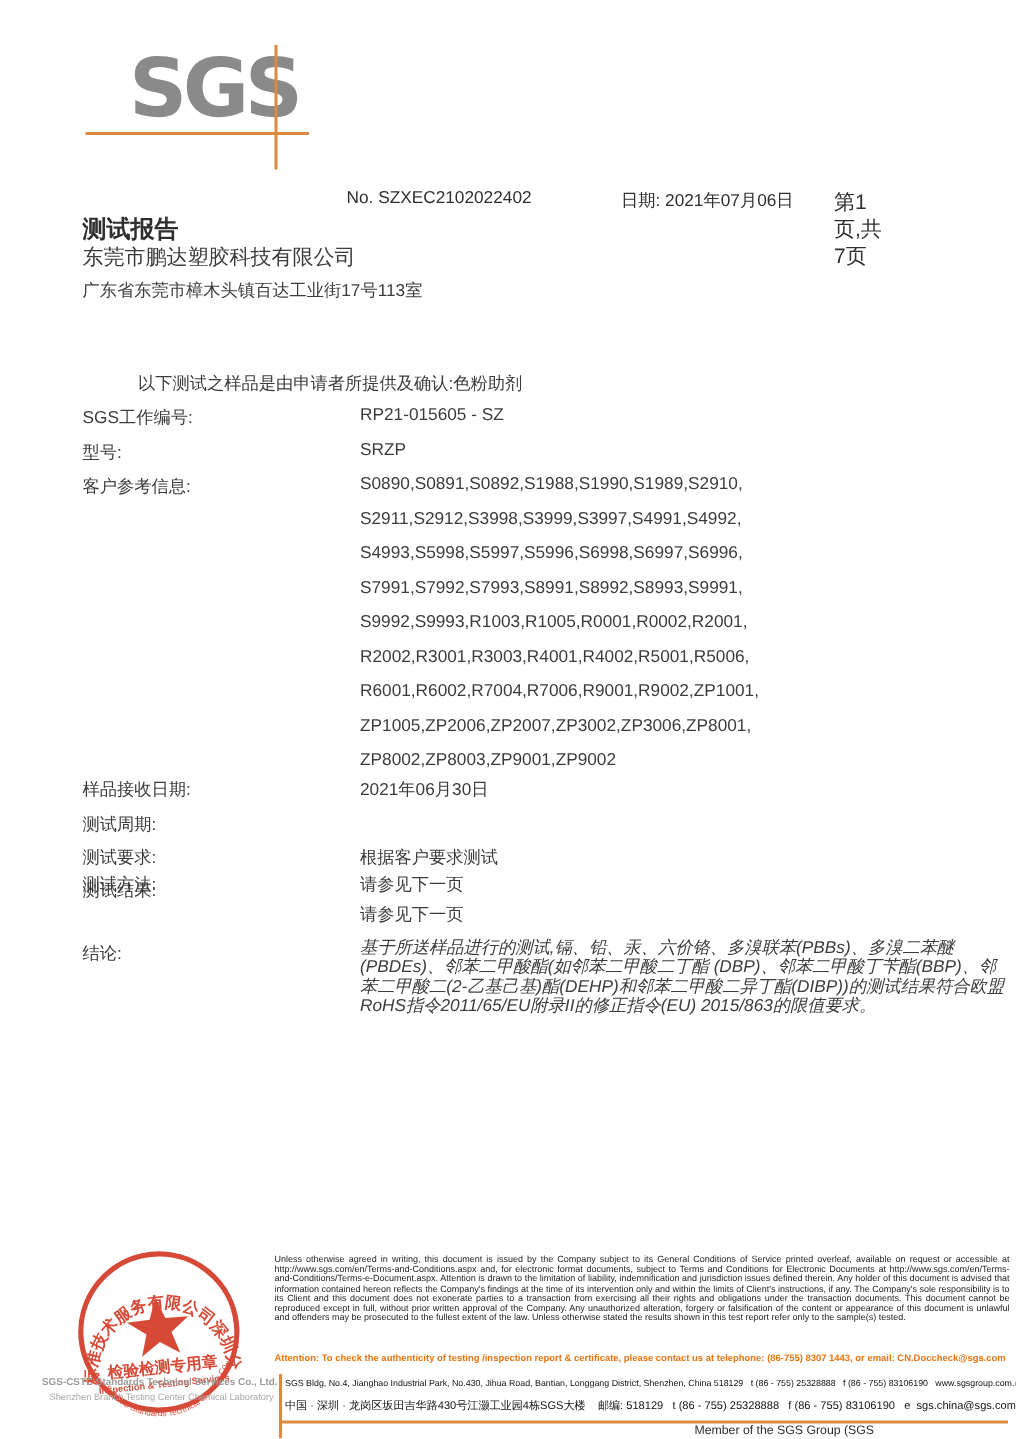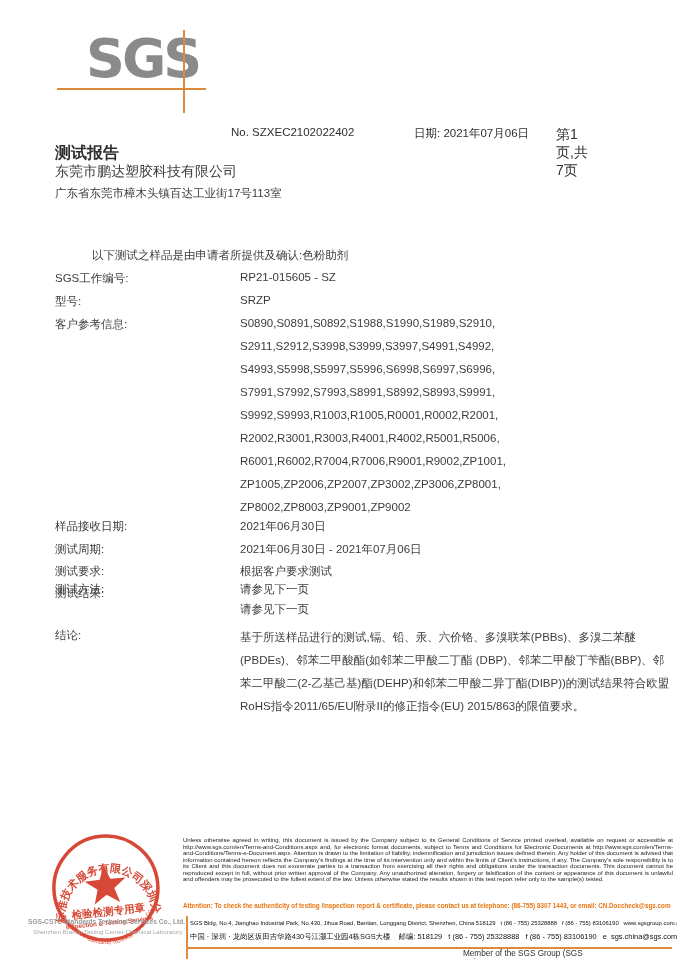--- a/index.html
+++ b/index.html
@@ -17,21 +17,21 @@
   .report-date{position:absolute;left:414px;top:126px;font-size:11.5px;color:#2f2f2f;}
   .page-info{position:absolute;left:556px;top:126px;font-size:14px;color:#2f2f2f;}
 
   .company{position:absolute;left:55px;top:163px;font-size:14px;}
   .address{position:absolute;left:55px;top:186px;font-size:11.5px;}
   .sample-note{position:absolute;left:55px;top:248px;font-size:11.5px;margin-left:37px;}
 
   .flabel{position:absolute;left:55px;font-size:11.5px;}
   .fvalue{position:absolute;left:228px;font-size:11.5px;margin-left:12px;}
   .codes{white-space:pre-line;line-height:23px;}
-  .conclusion{width:434px;line-height:23px;}
+  .conclusion{width:434px;line-height:13px;font-style:italic;}
 
   
   .seal{position:absolute;left:42px;top:831px;width:128px;height:122px;}
   .labline1{position:absolute;left:28px;top:918px;width:160px;font-size:6.6px;color:#9b9b9b;font-weight:bold;}
   .labline2{position:absolute;left:33px;top:928px;width:150px;font-size:6.2px;color:#a8a8a8;}
 
   
   .legal{position:absolute;left:183px;top:837px;width:490px;font-size:6px;line-height:6.55px;
          text-align:justify;color:#1d1d1d;}
   .attention{position:absolute;left:183px;top:902px;width:490px;font-size:6.3px;line-height:7px;
@@ -75,21 +75,20 @@
 S9992,S9993,R1003,R1005,R0001,R0002,R2001,
 R2002,R3001,R3003,R4001,R4002,R5001,R5006,
 R6001,R6002,R7004,R7006,R9001,R9002,ZP1001,
 ZP1005,ZP2006,ZP2007,ZP3002,ZP3006,ZP8001,
 ZP8002,ZP8003,ZP9001,ZP9002</div>
 
   <div class="flabel" style="top:519px">样品接收日期:</div>
   <div class="fvalue" style="top:519px">2021年06月30日</div>
 
   <div class="flabel" style="top:542px">测试周期:</div>
-  <div class="fvalue" style="top:542px">2021年06月30日 - 2021年07月06日</div>
 
   <div class="flabel" style="top:564px">测试要求:</div>
   <div class="fvalue" style="top:564px">根据客户要求测试</div>
 
   <div class="flabel" style="top:582px">测试方法:</div>
   <div class="fvalue" style="top:582px">请参见下一页</div>
 
   <div class="flabel" style="top:586px">测试结果:</div>
   <div class="fvalue" style="top:602px">请参见下一页</div>
 

